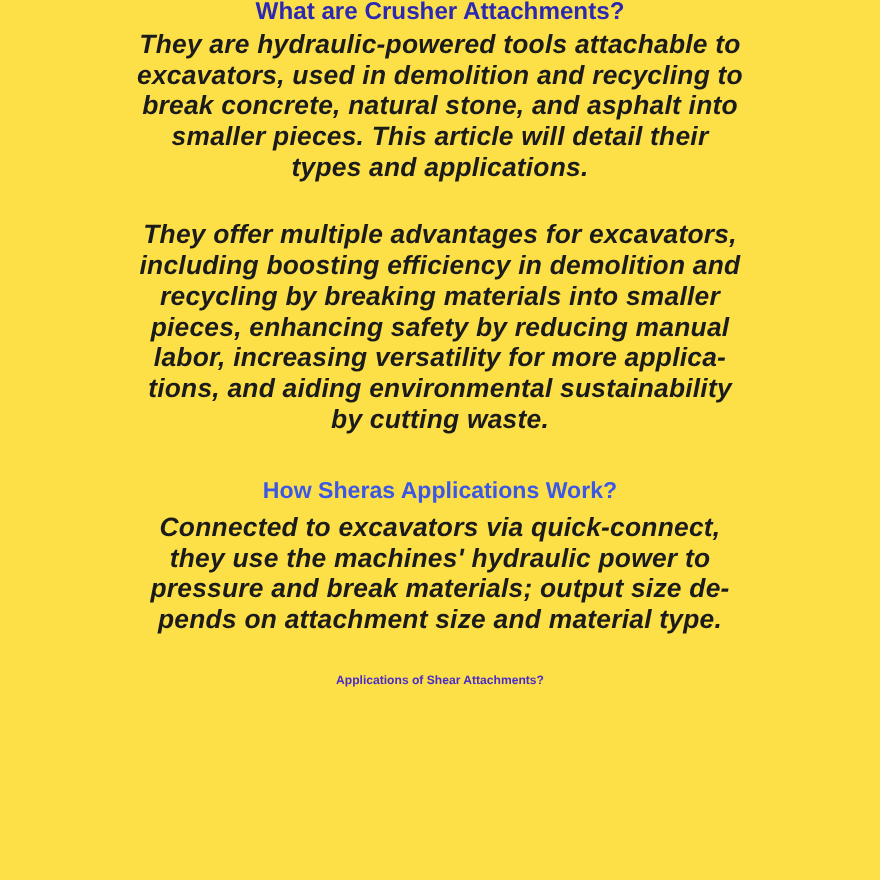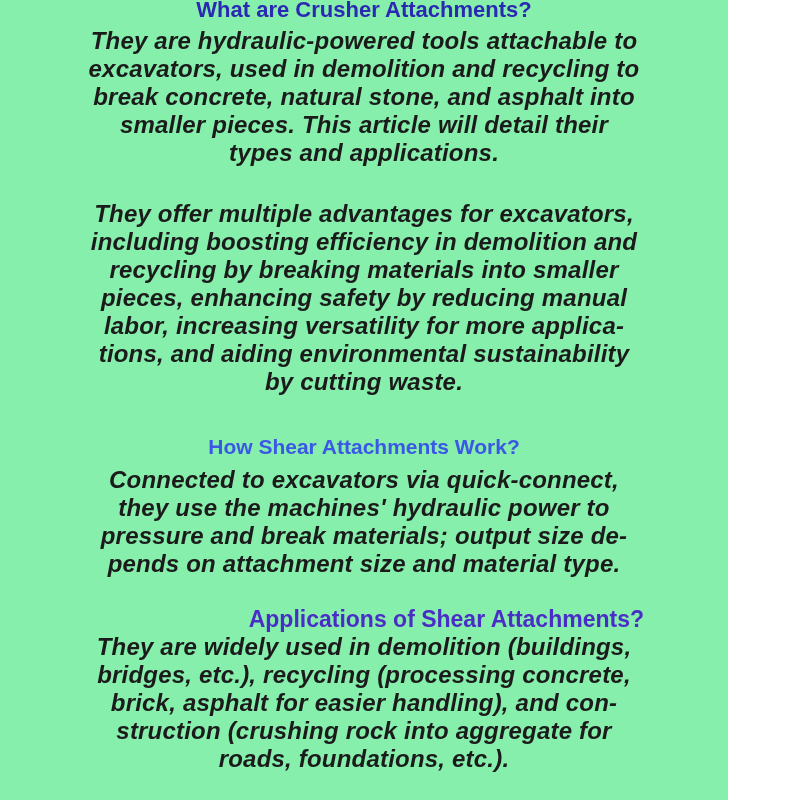--- a/index.html
+++ b/index.html
@@ -2,23 +2,23 @@
 <html><head>
 <meta charset="utf-8">
 <style>
   html, body {
     margin: 0;
     padding: 0;
     background: #ffffff;
   }
   .page {
     position: relative;
-    width: 728px;
+    width: 800px;
     height: 800px;
-    background: #86efac;
+    background: #fde047;
     overflow: hidden;
     font-family: "Liberation Sans", sans-serif;
   }
   .inner {
     width: 560px;
     margin: 0 auto;
     text-align: center;
   }
   .section { margin: 0; }
   .heading {
@@ -27,23 +27,22 @@
   }
   .heading-lg {
     font-size: 22px;
     line-height: 24px;
   }
   .heading-md {
     font-size: 21px;
     line-height: 24px;
   }
   .heading-sm {
-    font-size: 23px;
+    font-size: 11px;
     line-height: 20px;
-    text-align: right;
   }
   .para {
     font-style: italic;
     font-weight: 700;
     font-size: 24px;
     line-height: 28px;
     letter-spacing: 0.2px;
     white-space: pre-line;
     margin: 0;
   }
@@ -76,30 +75,25 @@
       <p class="para" style="color: rgb(27, 27, 27);">They offer multiple advantages for excavators,
 including boosting efficiency in demolition and
 recycling by breaking materials into smaller
 pieces, enhancing safety by reducing manual
 labor, increasing versatility for more applica-
 tions, and aiding environmental sustainability
 by cutting waste.</p>
     </div>
 
     <div class="section section-3">
-      <h2 class="heading heading-md" style="color: rgb(58, 87, 230);">How Shear Attachments Work?</h2>
+      <h2 class="heading heading-md" style="color: rgb(58, 87, 230);">How Sheras Applications Work?</h2>
       <p class="para" style="color: rgb(27, 27, 27);">Connected to excavators via quick-connect,
 they use the machines' hydraulic power to
 pressure and break materials; output size de-
 pends on attachment size and material type.</p>
     </div>
 
     <div class="section section-4">
       <h3 class="heading heading-sm" style="color: rgb(74, 45, 198);">Applications of Shear Attachments?</h3>
-      <p class="para" style="color: rgb(27, 27, 27);">They are widely used in demolition (buildings,
-bridges, etc.), recycling (processing concrete,
-brick, asphalt for easier handling), and con-
-struction (crushing rock into aggregate for
-roads, foundations, etc.).</p>
     </div>
 
   </div>
 </div>
 
 </body></html>

